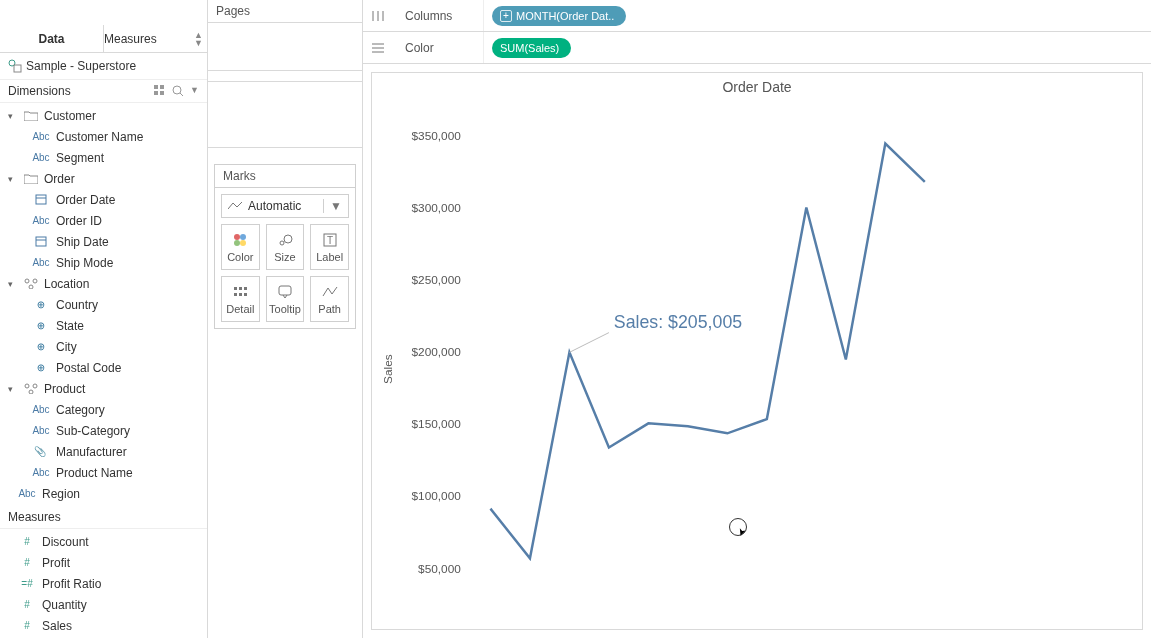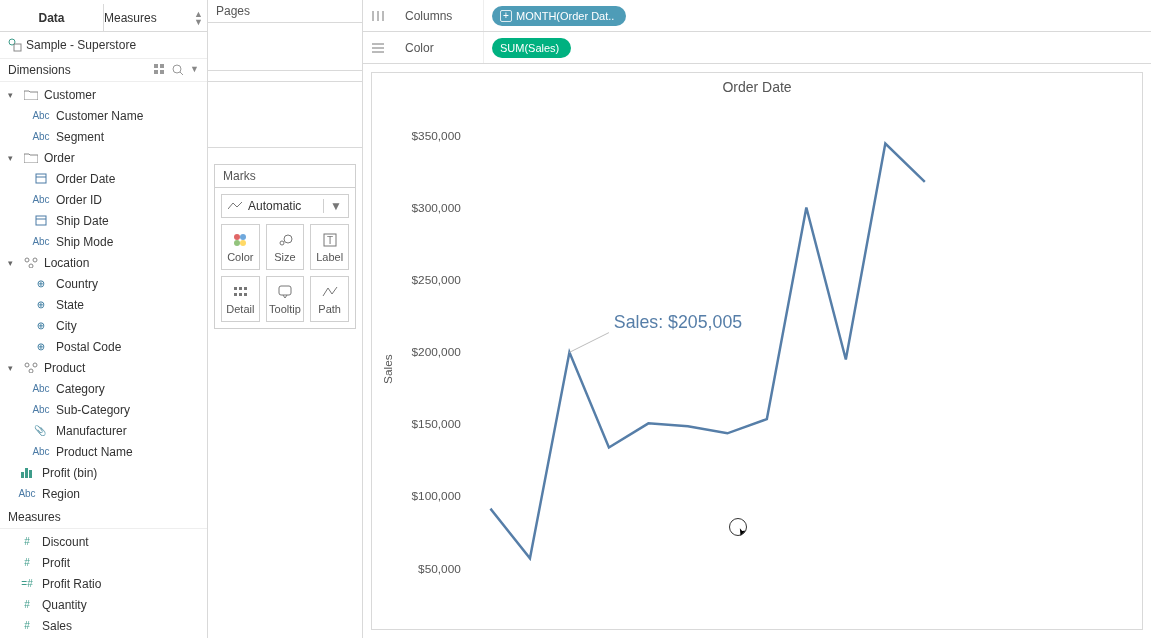--- a/index.html
+++ b/index.html
@@ -221,28 +221,20 @@
       <div class="field-row">
           <span class="field-icon fi-clip">📎</span>
           <span>Manufacturer</span>
         </div>
       <div class="field-row">
           <span class="field-icon fi-abc">Abc</span>
           <span>Product Name</span>
         </div>
 
       <div class="field-row" style="padding-left:18px">
-          <span class="field-icon fi-bars"><svg width="12" height="12">
-              <rect x="0" y="6" width="3" height="6" fill="#3e9c8a"></rect>
-              <rect x="4" y="2" width="3" height="10" fill="#3e9c8a"></rect>
-              <rect x="8" y="4" width="3" height="8" fill="#3e9c8a"></rect>
-            </svg></span>
-          <span>Profit (bin)</span>
-        </div>
-      <div class="field-row" style="padding-left:18px">
           <span class="field-icon fi-abc">Abc</span>
           <span>Region</span>
         </div>
     </div>
 
     <div class="section-header">
       <span>Measures</span>
     </div>
     <div class="tree measures">
       <div class="field-row">

